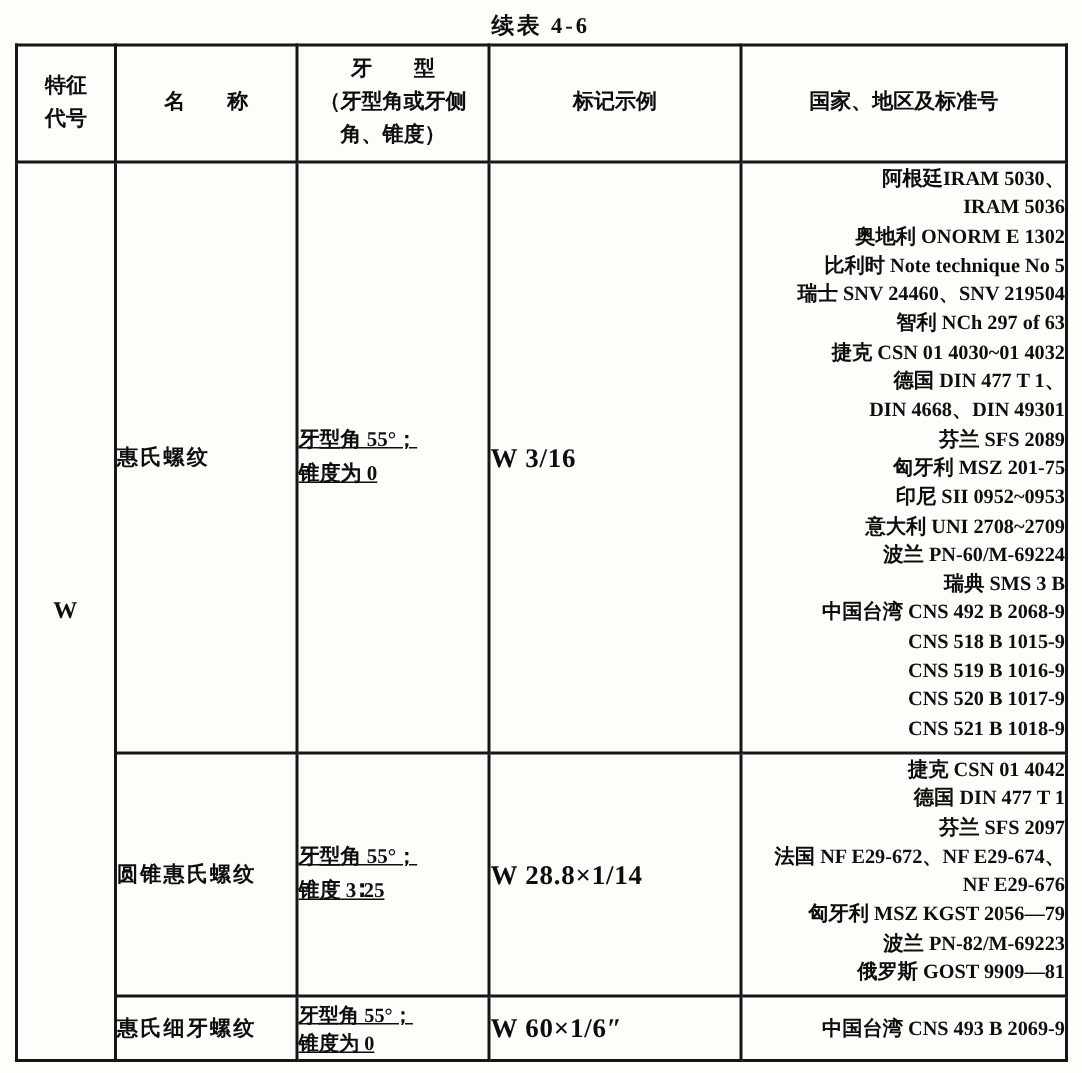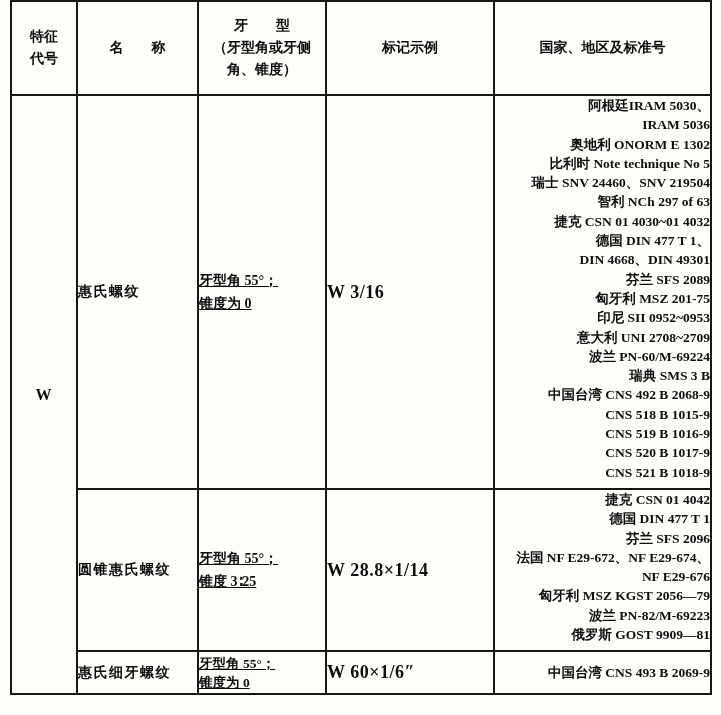--- a/index.html
+++ b/index.html
@@ -22,21 +22,21 @@
   table.std {
     border-collapse: collapse;
     table-layout: fixed;
     width: 700px;
     margin-left: 10px;
   }
   table.std th, table.std td {
     border: 2px solid #161616;
     padding: 0;
   }
-  tr.header-row { height: 94px; }
+  tr.header-row { height: 78px; }
   tr.row-1 { height: 394px; }
   tr.row-2 { height: 162px; }
   tr.row-3 { height: 43px; margin-left: 26px; }
 
   th.hcell {
     font-size: 14px;
     line-height: 22px;
     text-align: center;
     vertical-align: middle;
     font-weight: bold;
@@ -76,20 +76,21 @@
     line-height: 19.3px;
     text-align: right;
   }
   tr.row-3 td.standards-cell { vertical-align: middle; padding-top: 0; }
   .line { white-space: nowrap; }
 </style>
 </head>
 <body>
 
 <div>
+  <div class="doc-title">续表 4-6</div>
 
   <table class="std">
     <colgroup>
       <col style="width:66px">
       <col style="width:121px">
       <col style="width:128px">
       <col style="width:168px">
       <col style="width:217px">
     </colgroup>
     <thead>
@@ -145,21 +146,21 @@
       <tr class="row-2">
         <td class="name-cell">圆锥惠氏螺纹</td>
         <td class="profile-cell">
             <div class="line">牙型角 55°；</div>
             <div class="line">锥度 3∶25</div>
           </td>
         <td class="example-cell">W 28.8×1/14</td>
         <td class="standards-cell">
             <div class="line">捷克 CSN 01 4042</div>
             <div class="line">德国 DIN 477 T 1</div>
-            <div class="line">芬兰 SFS 2096</div>
+            <div class="line">芬兰 SFS 2097</div>
             <div class="line">法国 NF E29-672、NF E29-674、</div>
             <div class="line" style="padding-left: 33px;">NF E29-676</div>
             <div class="line">匈牙利 MSZ KGST 2056—79</div>
             <div class="line">波兰 PN-82/M-69223</div>
             <div class="line">俄罗斯 GOST 9909—81</div>
           </td>
       </tr>
       <tr class="row-3">
         <td class="name-cell">惠氏细牙螺纹</td>
         <td class="profile-cell">

